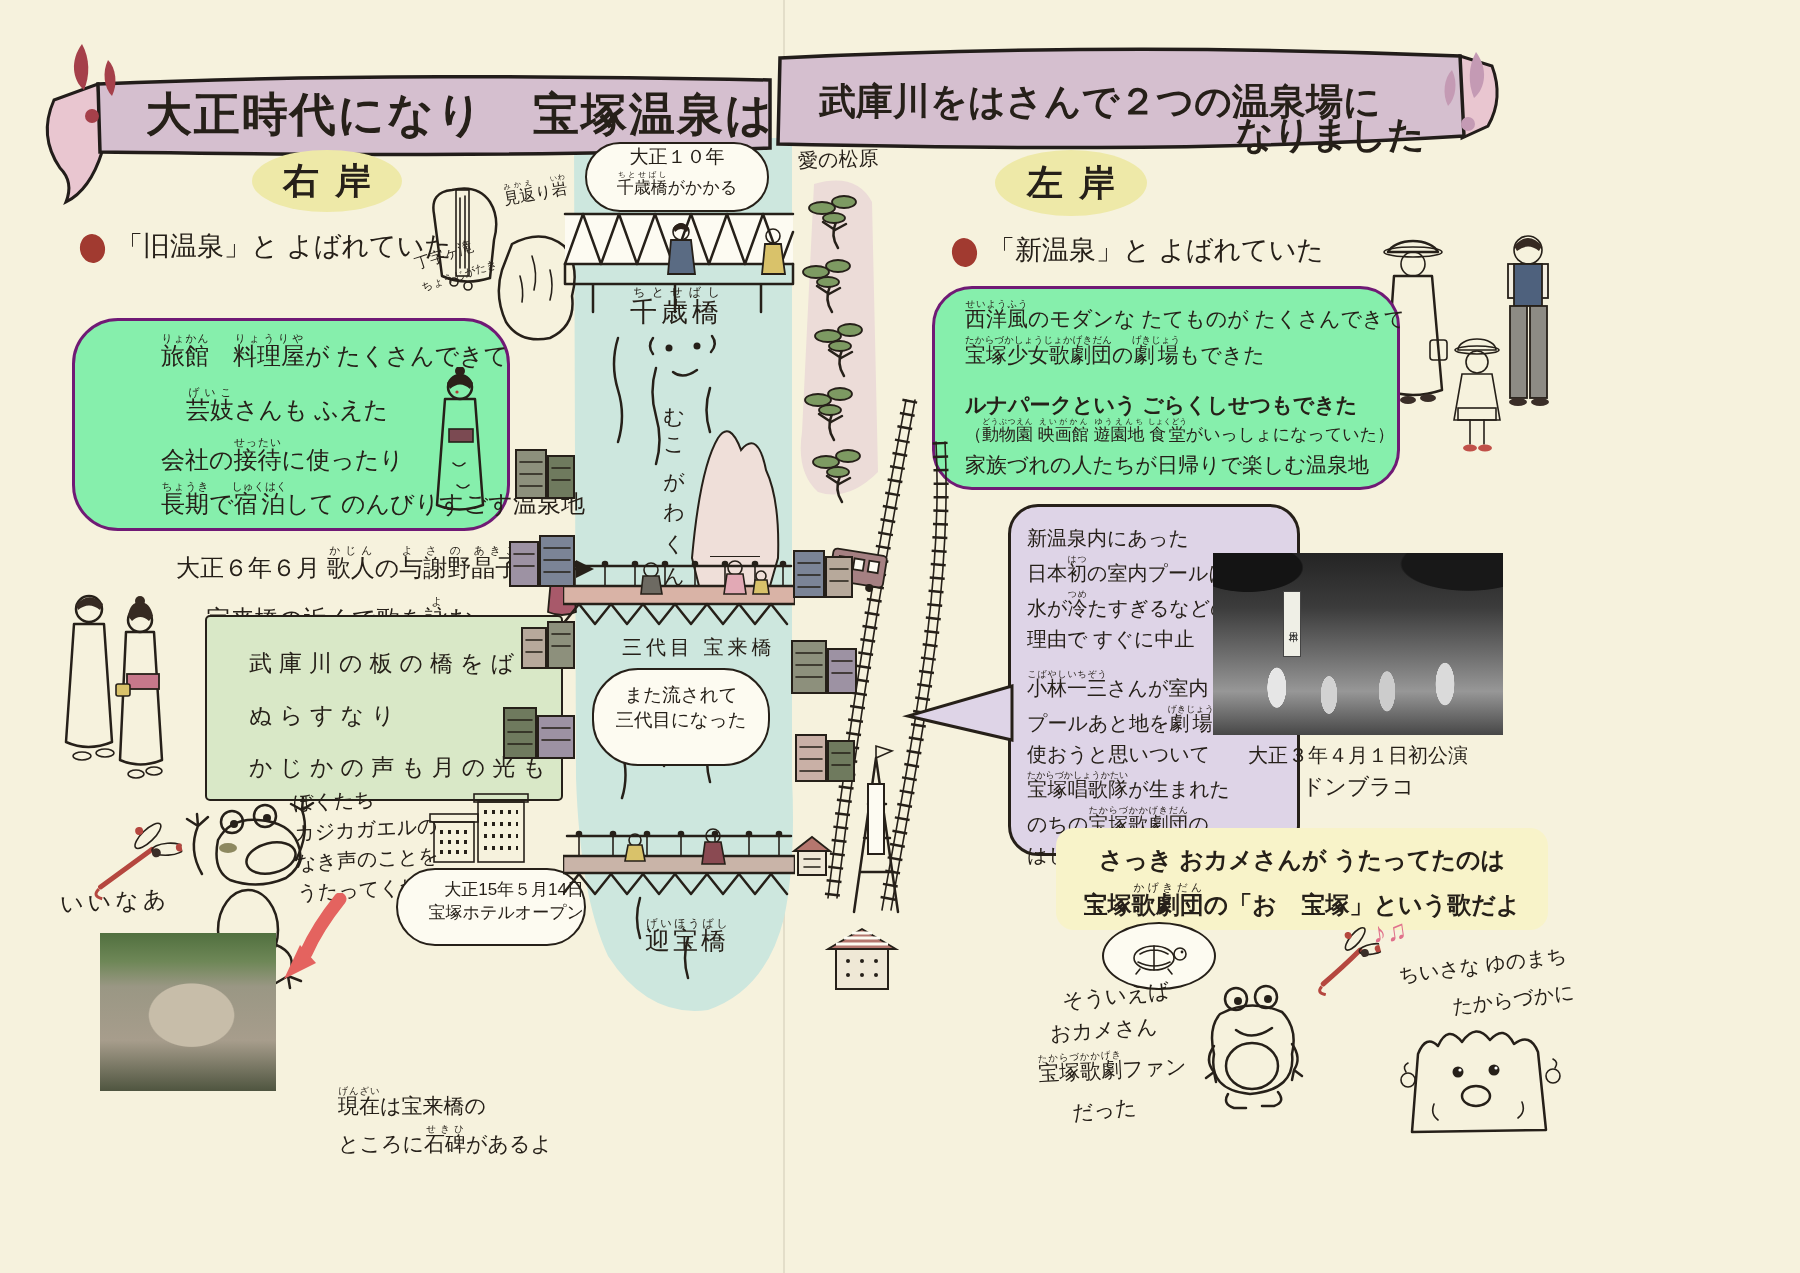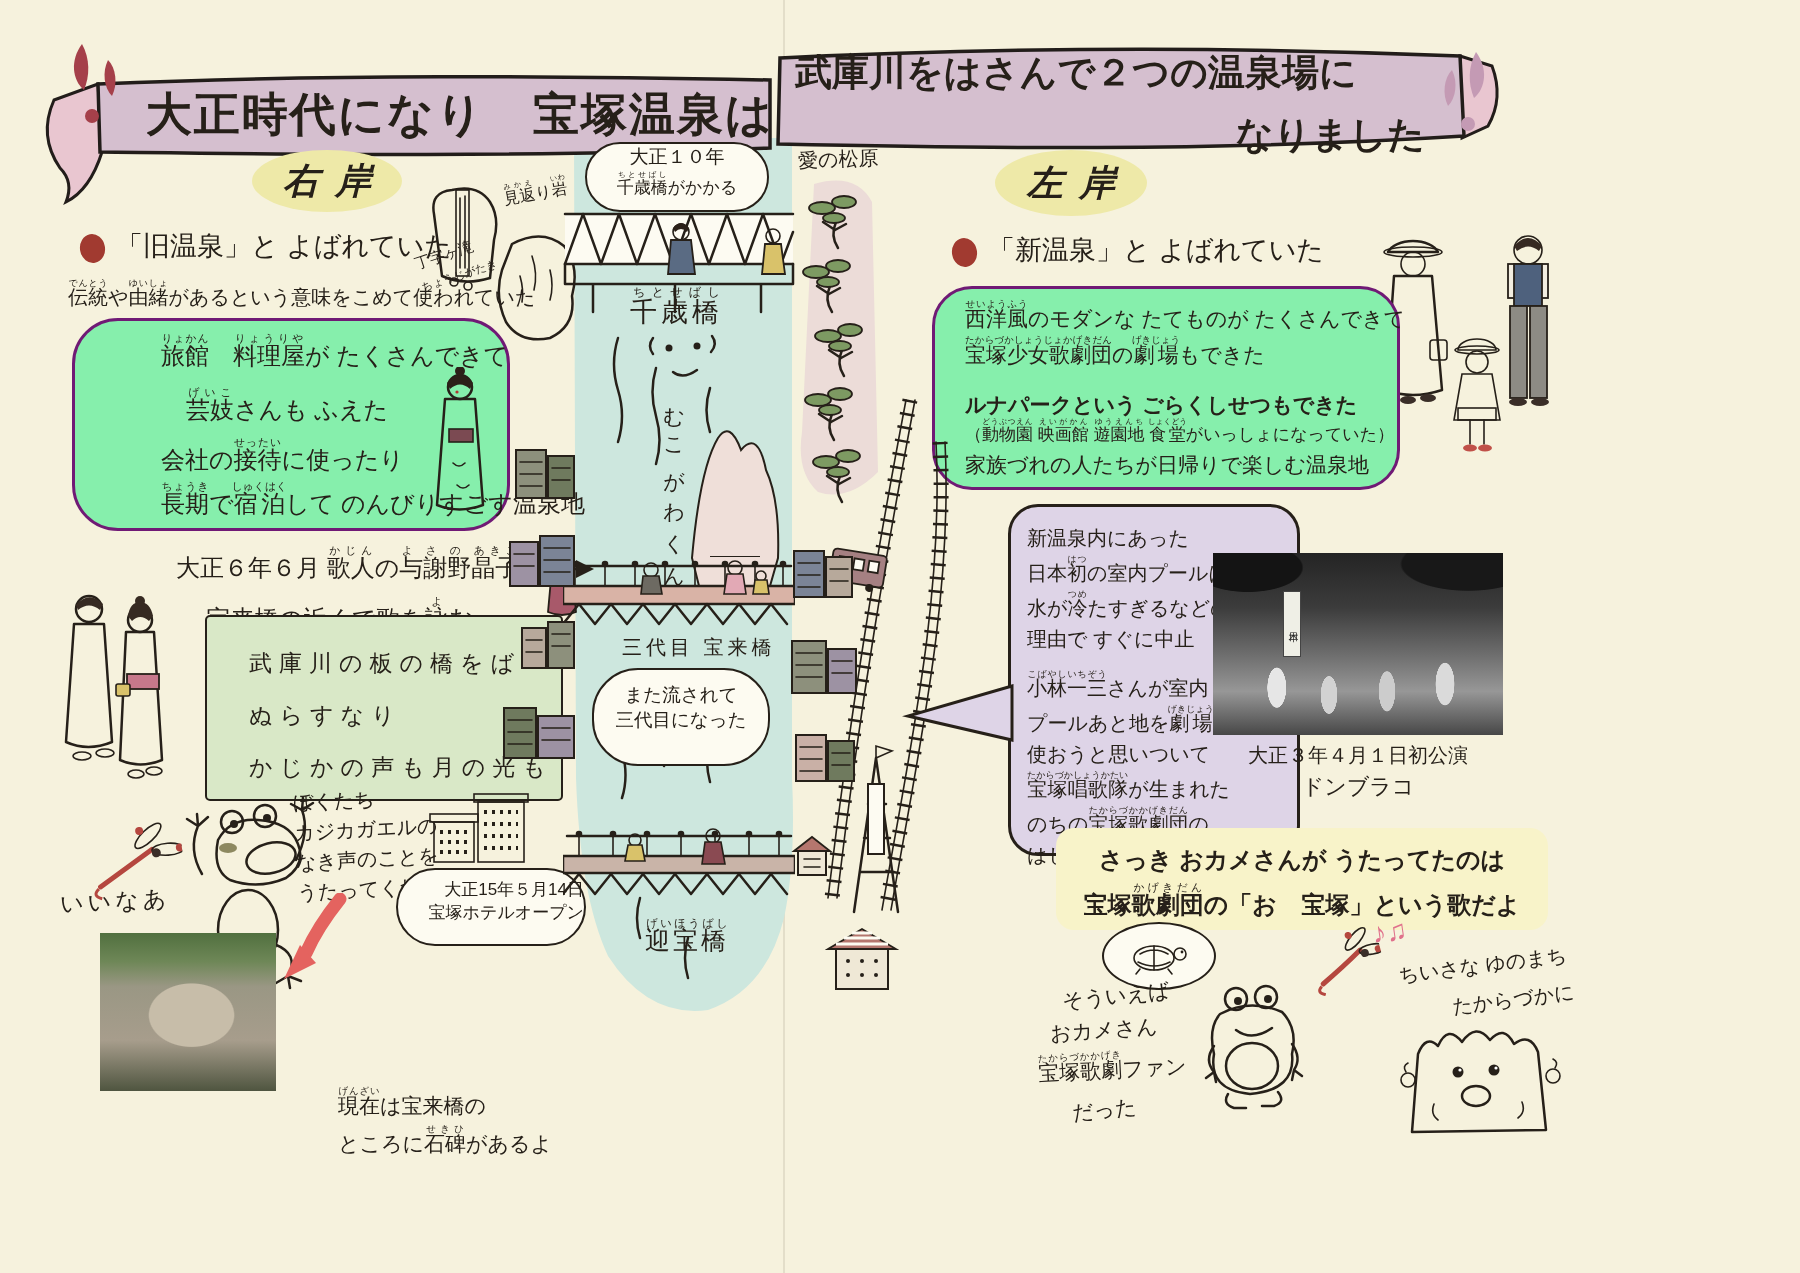--- a/index.html
+++ b/index.html
@@ -4,21 +4,21 @@
 <style>
   html,body{margin:0;padding:0;background:#e8e4d0;}
   #page{position:relative;width:1800px;height:1273px;background:#f6f2dd;overflow:hidden;
         font-family:"Liberation Sans","DejaVu Sans",sans-serif;color:#262019;}
   .abs{position:absolute;}
   .t{position:absolute;white-space:nowrap;color:#262019;}
   .c{text-align:center;}
   ruby rt{font-size:.45em;letter-spacing:0;font-weight:400;}
   .seam{position:absolute;left:783px;top:0;width:2px;height:1273px;background:rgba(90,80,60,.12);}
   .hl{position:absolute;background:#eee9a8;border-radius:50%;display:flex;align-items:center;justify-content:center;
-      font-weight:700;font-size:36px;letter-spacing:16px;text-indent:16px;font-style:italic;}
+      font-weight:700;font-size:36px;letter-spacing:16px;text-indent:16px;}
   .bullet{position:absolute;width:25px;height:29px;background:#a13a30;border-radius:50%;transform:rotate(-10deg);}
   .pinkbox{position:absolute;background:#86efac;border:3px solid #701a75;border-radius:46px;}
   .greenbox{position:absolute;background:#d9e8c7;border:2.5px solid #262019;border-radius:5px;}
   .purplebox{position:absolute;background:#ded4e7;border:3px solid #262019;border-radius:30px;padding:16px 12px 0 16px;}
   .yellowbox{position:absolute;background:#f8f3c9;border-radius:18px;}
   .wbubble{position:absolute;background:#fdfbf1;border:2.5px solid #262019;border-radius:40px;text-align:center;}
   .pl{font-size:20px;line-height:31px;white-space:nowrap;}
   .pl:nth-child(5){margin-top:14px;}
   .poem-line{font-size:23px;letter-spacing:7px;line-height:52px;white-space:nowrap;}
   .frog-line{font-size:20px;line-height:30px;white-space:nowrap;}
@@ -64,38 +64,37 @@
     </g>
   </svg>
 
   <svg class="abs" style="left:30px;top:40px;" width="1480" height="220" viewBox="0 0 1480 220">
     <path d="M68 44 L24 60 Q8 96 30 128 Q44 142 36 162 Q60 150 72 112 Z" fill="#e9c6d0" stroke="#221d1a" stroke-width="3"></path>
     <path d="M1430 16 L1462 26 Q1474 58 1458 86 L1432 98 Z" fill="#e9c6d0" stroke="#221d1a" stroke-width="3"></path>
     <path d="M68 44 C300 34 520 36 740 40 L740 108 C480 118 240 114 70 112 Z" fill="#d5bfcf" stroke="#221d1a" stroke-width="3.5"></path>
     <path d="M750 18 C1000 6 1240 8 1430 16 L1434 96 C1180 112 940 108 748 104 Z" fill="#d5bfcf" stroke="#221d1a" stroke-width="3.5"></path>
   </svg>
   <div class="t" style="left:140px;top:84px;width:640px;font-size:46px;font-weight:700;letter-spacing:2px;text-align:center;">大正時代になり　宝塚温泉は</div>
-  <div class="t" style="left:795px;top:48px;width:610px;font-size:37px;font-weight:700;">武庫川をはさんで２つの温泉場に</div>
+  <div class="t" style="left:795px;top:77px;width:610px;font-size:37px;font-weight:700;text-align:center;">武庫川をはさんで２つの温泉場に</div>
   <div class="t" style="left:1170px;top:110px;width:255px;font-size:37px;font-weight:700;text-align:right;">なりました</div>
 
   <svg class="abs" style="left:52px;top:36px;" width="72" height="110" viewBox="0 0 72 110">
     <path d="M30 8 C18 24 20 44 32 54 C38 40 38 22 30 8 Z" fill="#a5404a"></path>
     <path d="M56 24 C50 36 52 52 60 60 C66 48 64 32 56 24 Z" fill="#a5404a"></path>
     <circle cx="40" cy="80" r="7" fill="#a5404a"></circle>
   </svg>
   <svg class="abs" style="left:1442px;top:48px;" width="64" height="104" viewBox="0 0 64 104">
     <path d="M34 4 C46 20 44 40 32 50 C26 36 26 18 34 4 Z" fill="#c49ab4"></path>
     <path d="M10 22 C16 34 14 50 6 58 C0 46 2 30 10 22 Z" fill="#c49ab4"></path>
     <circle cx="26" cy="76" r="7" fill="#c49ab4"></circle>
   </svg>
 
   <div class="hl" style="left:252px;top:150px;width:150px;height:62px;">右岸</div>
   <span class="bullet" style="left:80px;top:234px;"></span>
   <div class="t" style="left:116px;top:228px;font-size:27px;">「旧温泉」と よばれていた</div>
-  <div class="t" style="left:68px;top:278px;font-size:20px;"><ruby>伝統<rt>でんとう</rt></ruby>や<ruby>由緒<rt>ゆいしょ</rt></ruby>があるという意味をこめて使われていた</div>
 
   <div class="pinkbox" style="left:72px;top:318px;width:432px;height:207px;">
     <div class="t" style="left:86px;top:12px;font-size:24px;"><ruby>旅館<rt>りょかん</rt></ruby>　<ruby>料理屋<rt>りょうりや</rt></ruby>が たくさんできて</div>
     <div class="t" style="left:86px;top:66px;font-size:24px;margin-left:25px;"><ruby>芸妓<rt>げいこ</rt></ruby>さんも ふえた</div>
     <div class="t" style="left:86px;top:116px;font-size:24px;">会社の<ruby>接待<rt>せったい</rt></ruby>に使ったり</div>
     <div class="t" style="left:86px;top:160px;font-size:24px;"><ruby>長期<rt>ちょうき</rt></ruby>で<ruby>宿泊<rt>しゅくはく</rt></ruby>して のんびりすごす温泉地</div>
     <svg class="abs" style="left:352px;top:46px;" width="66" height="156" viewBox="0 0 66 156">
       <circle cx="33" cy="20" r="12" fill="#f4e3d0" class="ln"></circle>
       <path d="M20 16 q13 -16 26 0 l-3 6 q-10 -9 -20 0 z" fill="#2c2119"></path>
       <circle cx="33" cy="4" r="5" fill="#2c2119"></circle>

